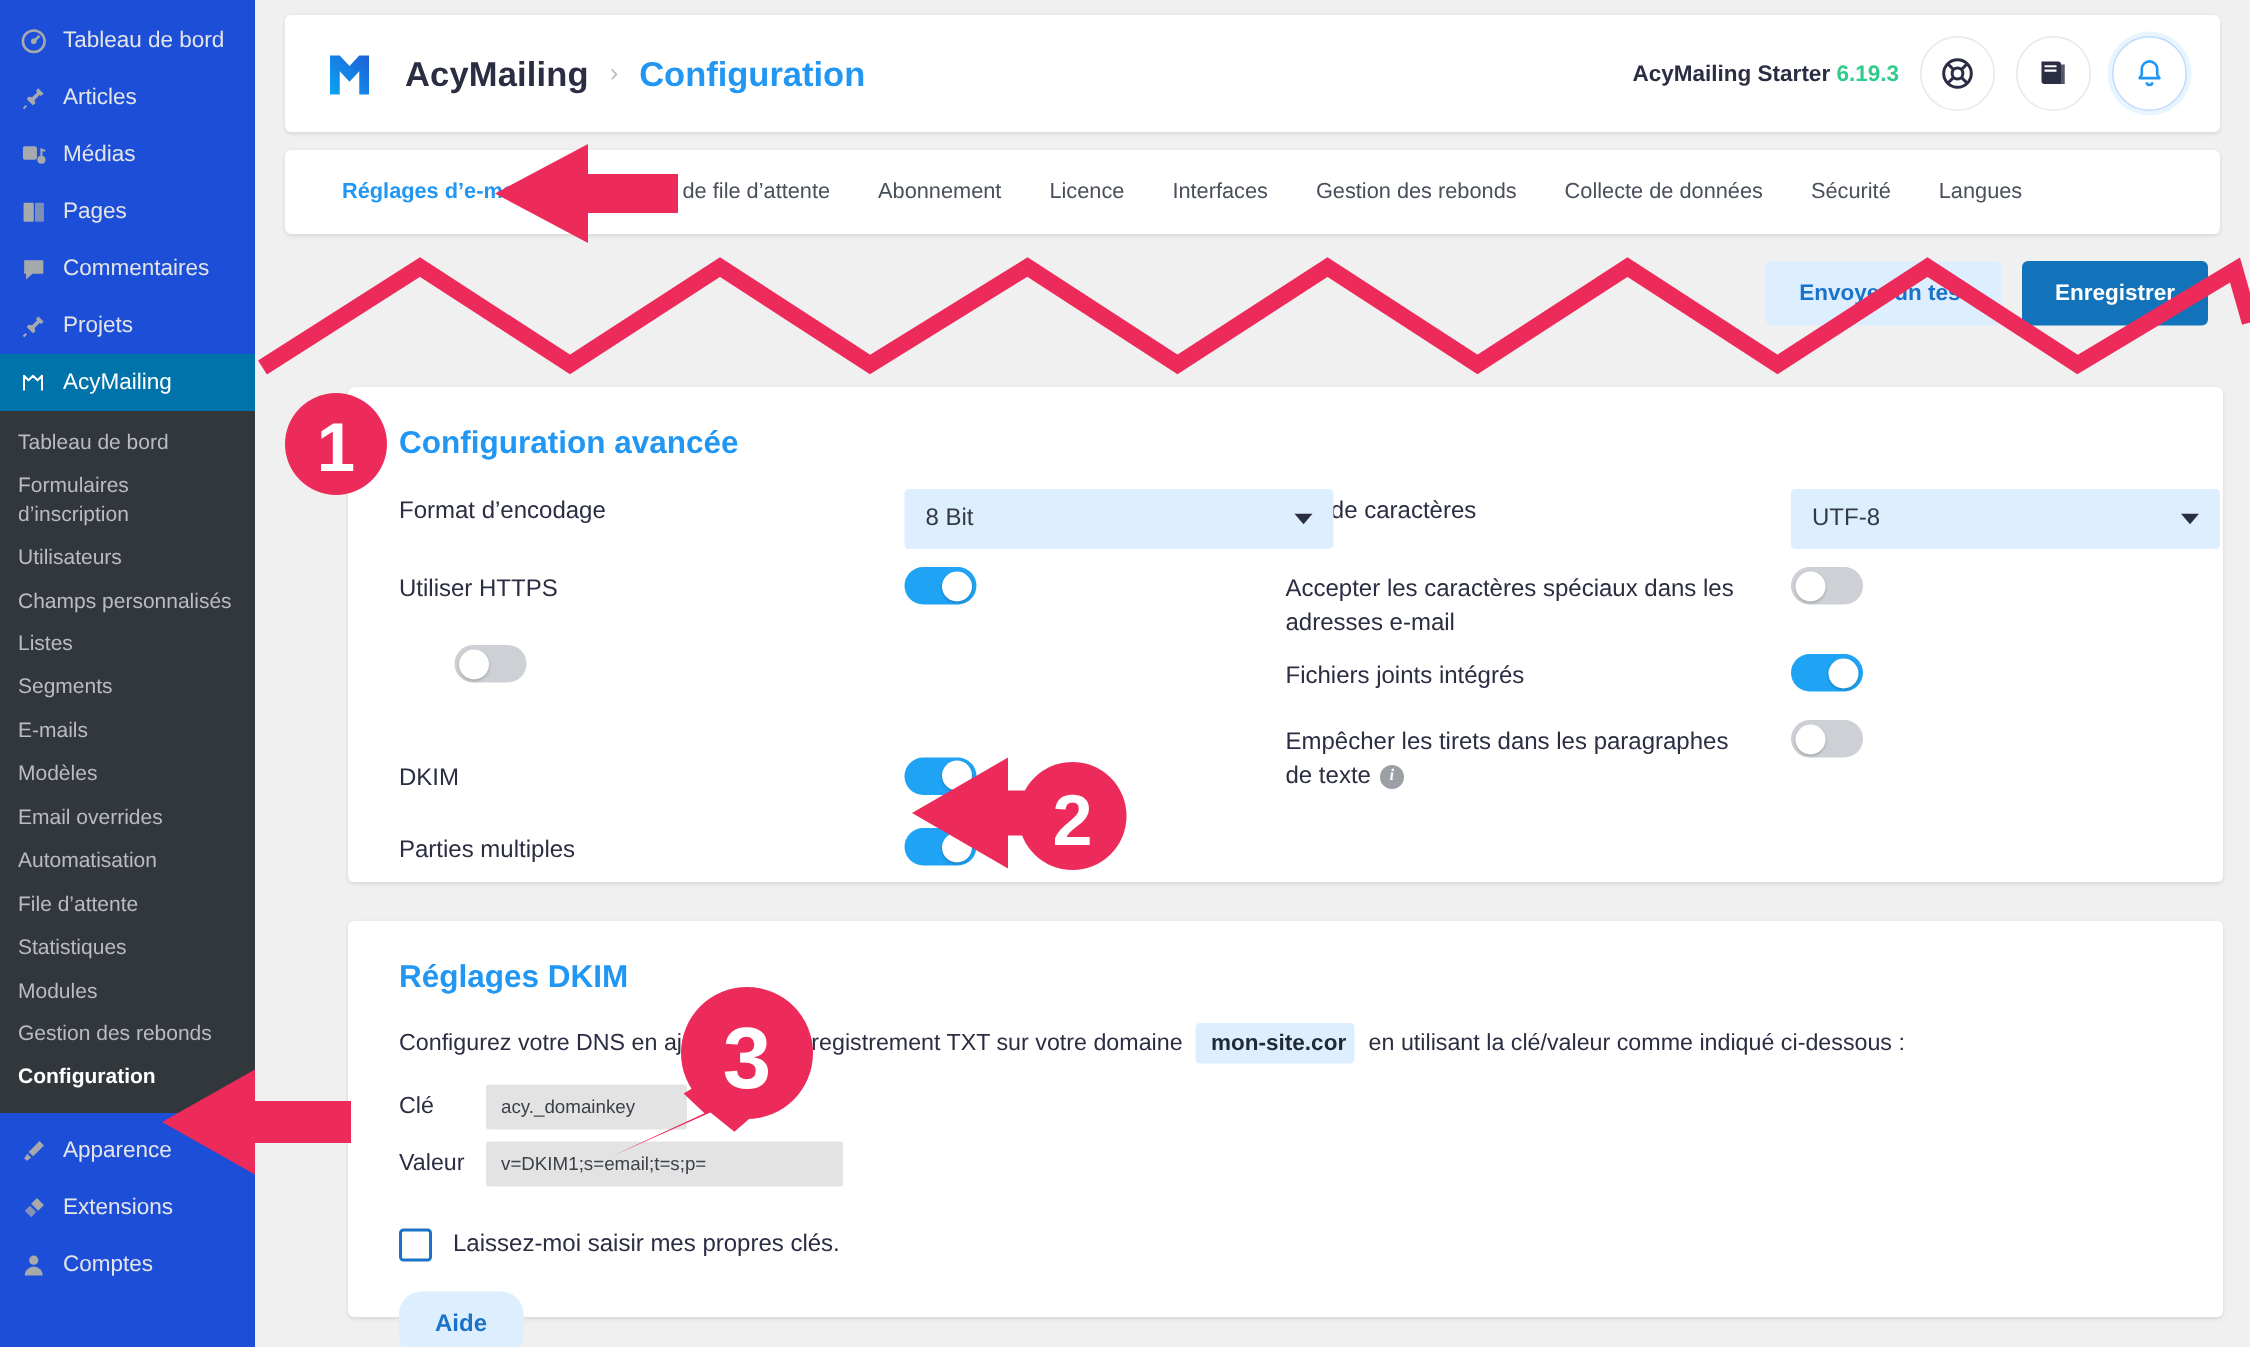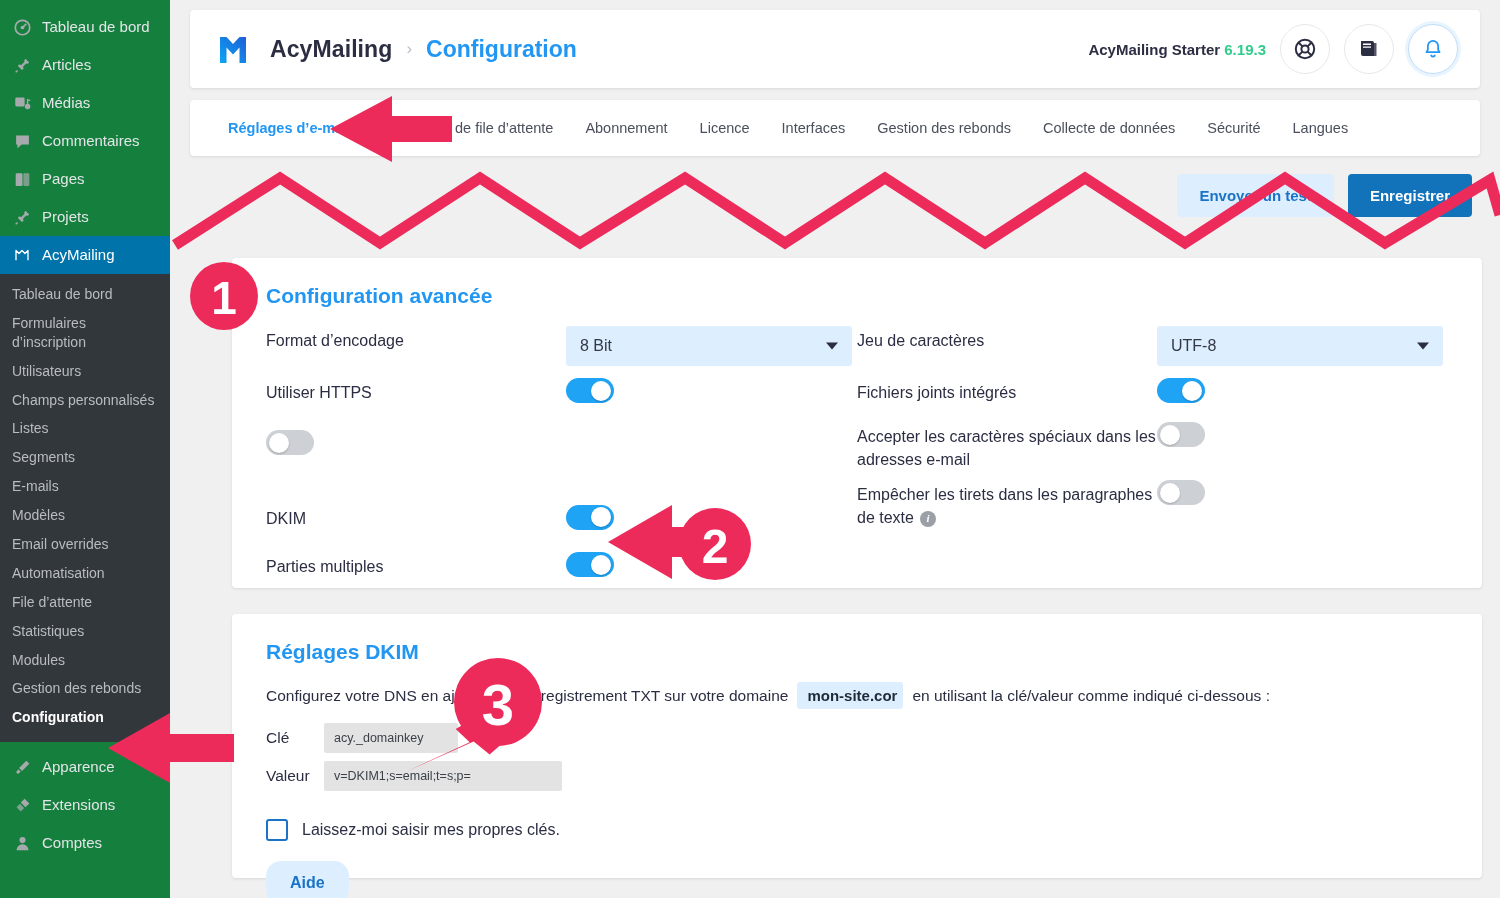--- a/index.html
+++ b/index.html
@@ -8,21 +8,21 @@
     font-family: "Liberation Sans", "DejaVu Sans", sans-serif;
     background: #f0f0f1;
     overflow: hidden;
   }
   #root { position: relative; width: 1500px; height: 898px; }
 
   
   #wp-sidebar {
     position: absolute; left: 0; top: 0;
     width: 170px; height: 898px;
-    background: #15803d;
+    background: #1d4ed8;
     color: #d7dade;
     overflow: hidden;
   }
   .wp-top { padding-top: 8px; }
   .wp-item {
     display: flex; align-items: center;
     gap: 10px;
     padding: 9px 0 9px 12px;
     font-size: 15px;
     color: #e3e5e8;
@@ -125,21 +125,21 @@
     display: flex; align-items: flex-start;
     min-height: 52px;
   }
   .row .lbl {
     font-size: 16px; color: #2b2d42;
     line-height: 1.45;
     width: 300px; flex: 0 0 300px;
     padding-top: 3px;
   }
   .col.right .lbl { width: 300px; flex: 0 0 300px; }
-  .ctl { flex: 1; display: flex; align-items: flex-start; }
+  .ctl { flex: 1; display: flex; align-items: flex-start; margin-left: 37px; }
 
   select.acy-select, .acy-select {
     appearance: none; -webkit-appearance: none;
     background: #ddeeff;
     border: none; border-radius: 3px;
     width: 286px; height: 40px;
     font-size: 16px; color: #333a45;
     padding: 0 14px;
     font-family: inherit;
     position: relative;
@@ -260,34 +260,34 @@
               <circle cx="16" cy="13.5" r="3.2"></circle>
               <path d="M16 13.5 V5.5 L19 6.6" stroke="currentColor" stroke-width="1.6" fill="none"></path>
             </svg>
         </span>
         <span>Médias</span>
       </div>
 
       <div class="wp-item">
         <span class="ic">
           <svg width="17" height="17" viewBox="0 0 20 20" fill="currentColor">
-              <path d="M2.5 3 h15 v10.5 h-8.5 L4 18 v-4.5 H2.5 Z"></path>
-            </svg>
-        </span>
-        <span>Commentaires</span>
-      </div>
-
-      <div class="wp-item">
-        <span class="ic">
-          <svg width="17" height="17" viewBox="0 0 20 20" fill="currentColor">
               <rect x="2" y="2.5" width="8" height="15" rx="1"></rect>
               <rect x="11" y="2.5" width="7" height="15" rx="1" opacity=".7"></rect>
             </svg>
         </span>
         <span>Pages</span>
+      </div>
+
+      <div class="wp-item">
+        <span class="ic">
+          <svg width="17" height="17" viewBox="0 0 20 20" fill="currentColor">
+              <path d="M2.5 3 h15 v10.5 h-8.5 L4 18 v-4.5 H2.5 Z"></path>
+            </svg>
+        </span>
+        <span>Commentaires</span>
       </div>
 
       <div class="wp-item">
         <span class="ic">
           <svg width="17" height="17" viewBox="0 0 20 20" fill="currentColor">
               <path d="M13.5 2.2 L17.8 6.5 L15.6 8.2 L14.6 7.4 L10.7 11.3 L11.2 14.2 L9.3 15.4 L4.6 10.7 L5.8 8.8 L8.7 9.3 L12.6 5.4 L11.8 4.4 Z"></path>
               <path d="M4.2 15.8 L2 18" stroke="currentColor" stroke-width="1.6"></path>
             </svg>
         </span>
         <span>Projets</span>
@@ -491,33 +491,33 @@
         <div class="row">
           <div class="lbl">Jeu de caractères</div>
           <div class="ctl">
             <div class="acy-select">
               <span>UTF-8</span>
               <span class="caret"></span>
             </div>
           </div>
         </div>
 
+        <div class="row" style="min-height:58px;">
+          <div class="lbl">Accepter les caractères spéciaux dans les adresses e-mail</div>
+          <div class="ctl">
+            <div class="toggle">
+                <span class="knob"></span>
+              </div>
+          </div>
+        </div>
+
         <div class="row" style="min-height:44px;">
           <div class="lbl">Fichiers joints intégrés</div>
           <div class="ctl">
             <div class="toggle on">
-                <span class="knob"></span>
-              </div>
-          </div>
-        </div>
-
-        <div class="row" style="min-height:58px;">
-          <div class="lbl">Accepter les caractères spéciaux dans les adresses e-mail</div>
-          <div class="ctl">
-            <div class="toggle">
                 <span class="knob"></span>
               </div>
           </div>
         </div>
 
         <div class="row" style="min-height:58px;">
           <div class="lbl">
             <span>Empêcher les tirets dans les paragraphes de texte</span><span class="info-i">i</span>
           </div>
           <div class="ctl">

